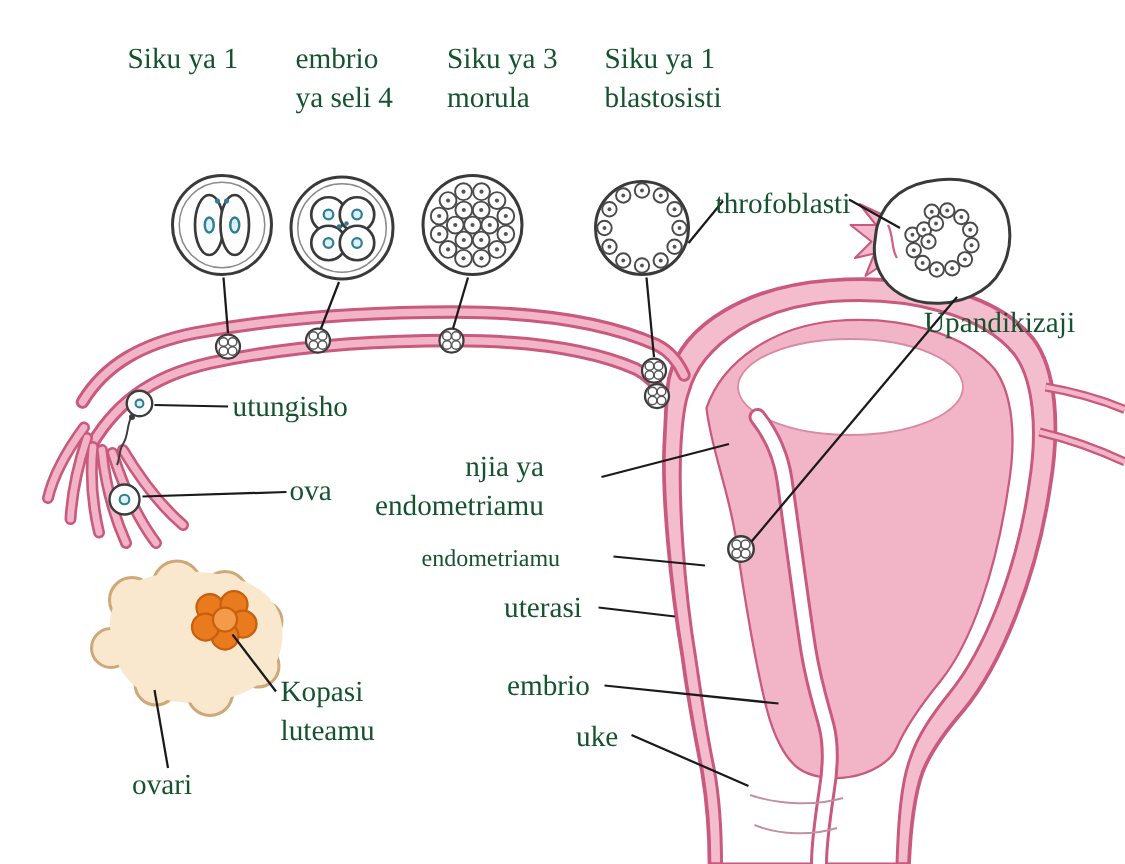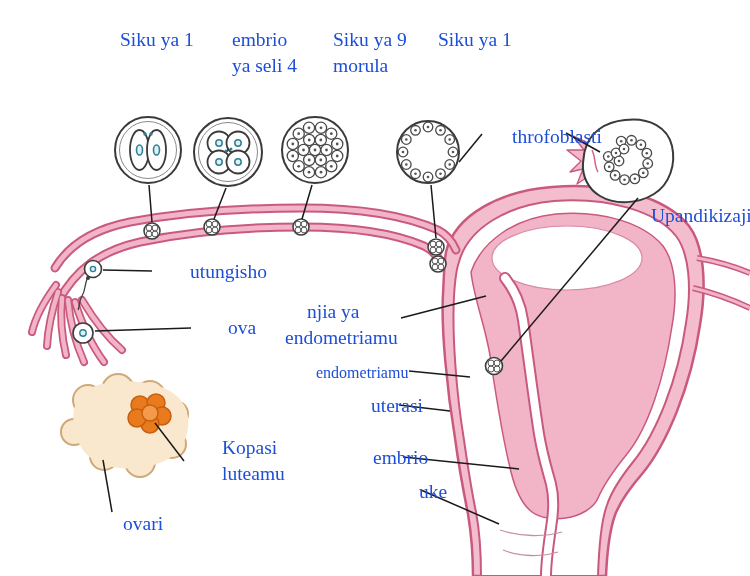--- a/index.html
+++ b/index.html
@@ -2,27 +2,26 @@
 <html><head>
 <meta charset="utf-8">
 <style>
   html,body{margin:0;padding:0;background:#fff;}
   .stage{
     position:relative;width:750px;height:576px;background:#ffffff;
     overflow:hidden;font-family:"Liberation Serif",serif;
   }
   .art{position:absolute;left:0;top:0;}
   .lbl{
-    position:absolute;color:#1d4ed8;font-size:19.5px;line-height:26px;
+    position:absolute;color:#14532d;font-size:19.5px;line-height:26px;
     white-space:nowrap;
-    margin-left:35px;
   }
   .lbl span{display:block;}
   .sm{font-size:16px;}
-  .indent{margin-left:22px;}
+  .indent{margin-left:22px;text-align:right;}
 </style>
 </head>
 <body>
 
 <div class="stage">
 
 <svg class="art" width="750" height="576" viewBox="0 0 750 576">
   <defs>
     <g id="mcell">
           <circle r="5.6" fill="#fff" stroke="#4a4a4a" stroke-width="1.3"></circle>
@@ -257,25 +256,26 @@
 </svg>
 
 <div class="lbl" style="left:85px;top:27px">
   <span>Siku ya 1</span>
 </div>
 <div class="lbl" style="left:197px;top:27px">
   <span>embrio</span>
   <span>ya seli 4</span>
 </div>
 <div class="lbl" style="left:298px;top:27px">
-  <span>Siku ya 9</span>
+  <span>Siku ya 3</span>
   <span>morula</span>
 </div>
 <div class="lbl" style="left:403px;top:27px">
   <span>Siku ya 1</span>
+  <span>blastosisti</span>
 </div>
 
 <div class="lbl" style="left:477px;top:124px">
   <span>throfoblasti</span>
 </div>
 <div class="lbl" style="left:616px;top:203px">
   <span>Upandikizaji</span>
 </div>
 <div class="lbl" style="left:155px;top:259px">
   <span>utungisho</span>
@@ -292,21 +292,21 @@
 </div>
 <div class="lbl" style="left:336px;top:393px">
   <span>uterasi</span>
 </div>
 <div class="lbl" style="left:338px;top:445px">
   <span>embrio</span>
 </div>
 <div class="lbl" style="left:384px;top:479px">
   <span>uke</span>
 </div>
-<div class="lbl" style="left:187px;top:435px">
+<div class="lbl" style="left:187px;top:449px">
   <span>Kopasi</span>
   <span>luteamu</span>
 </div>
 <div class="lbl" style="left:88px;top:511px">
   <span>ovari</span>
 </div>
 
 </div>
 
 </body></html>

